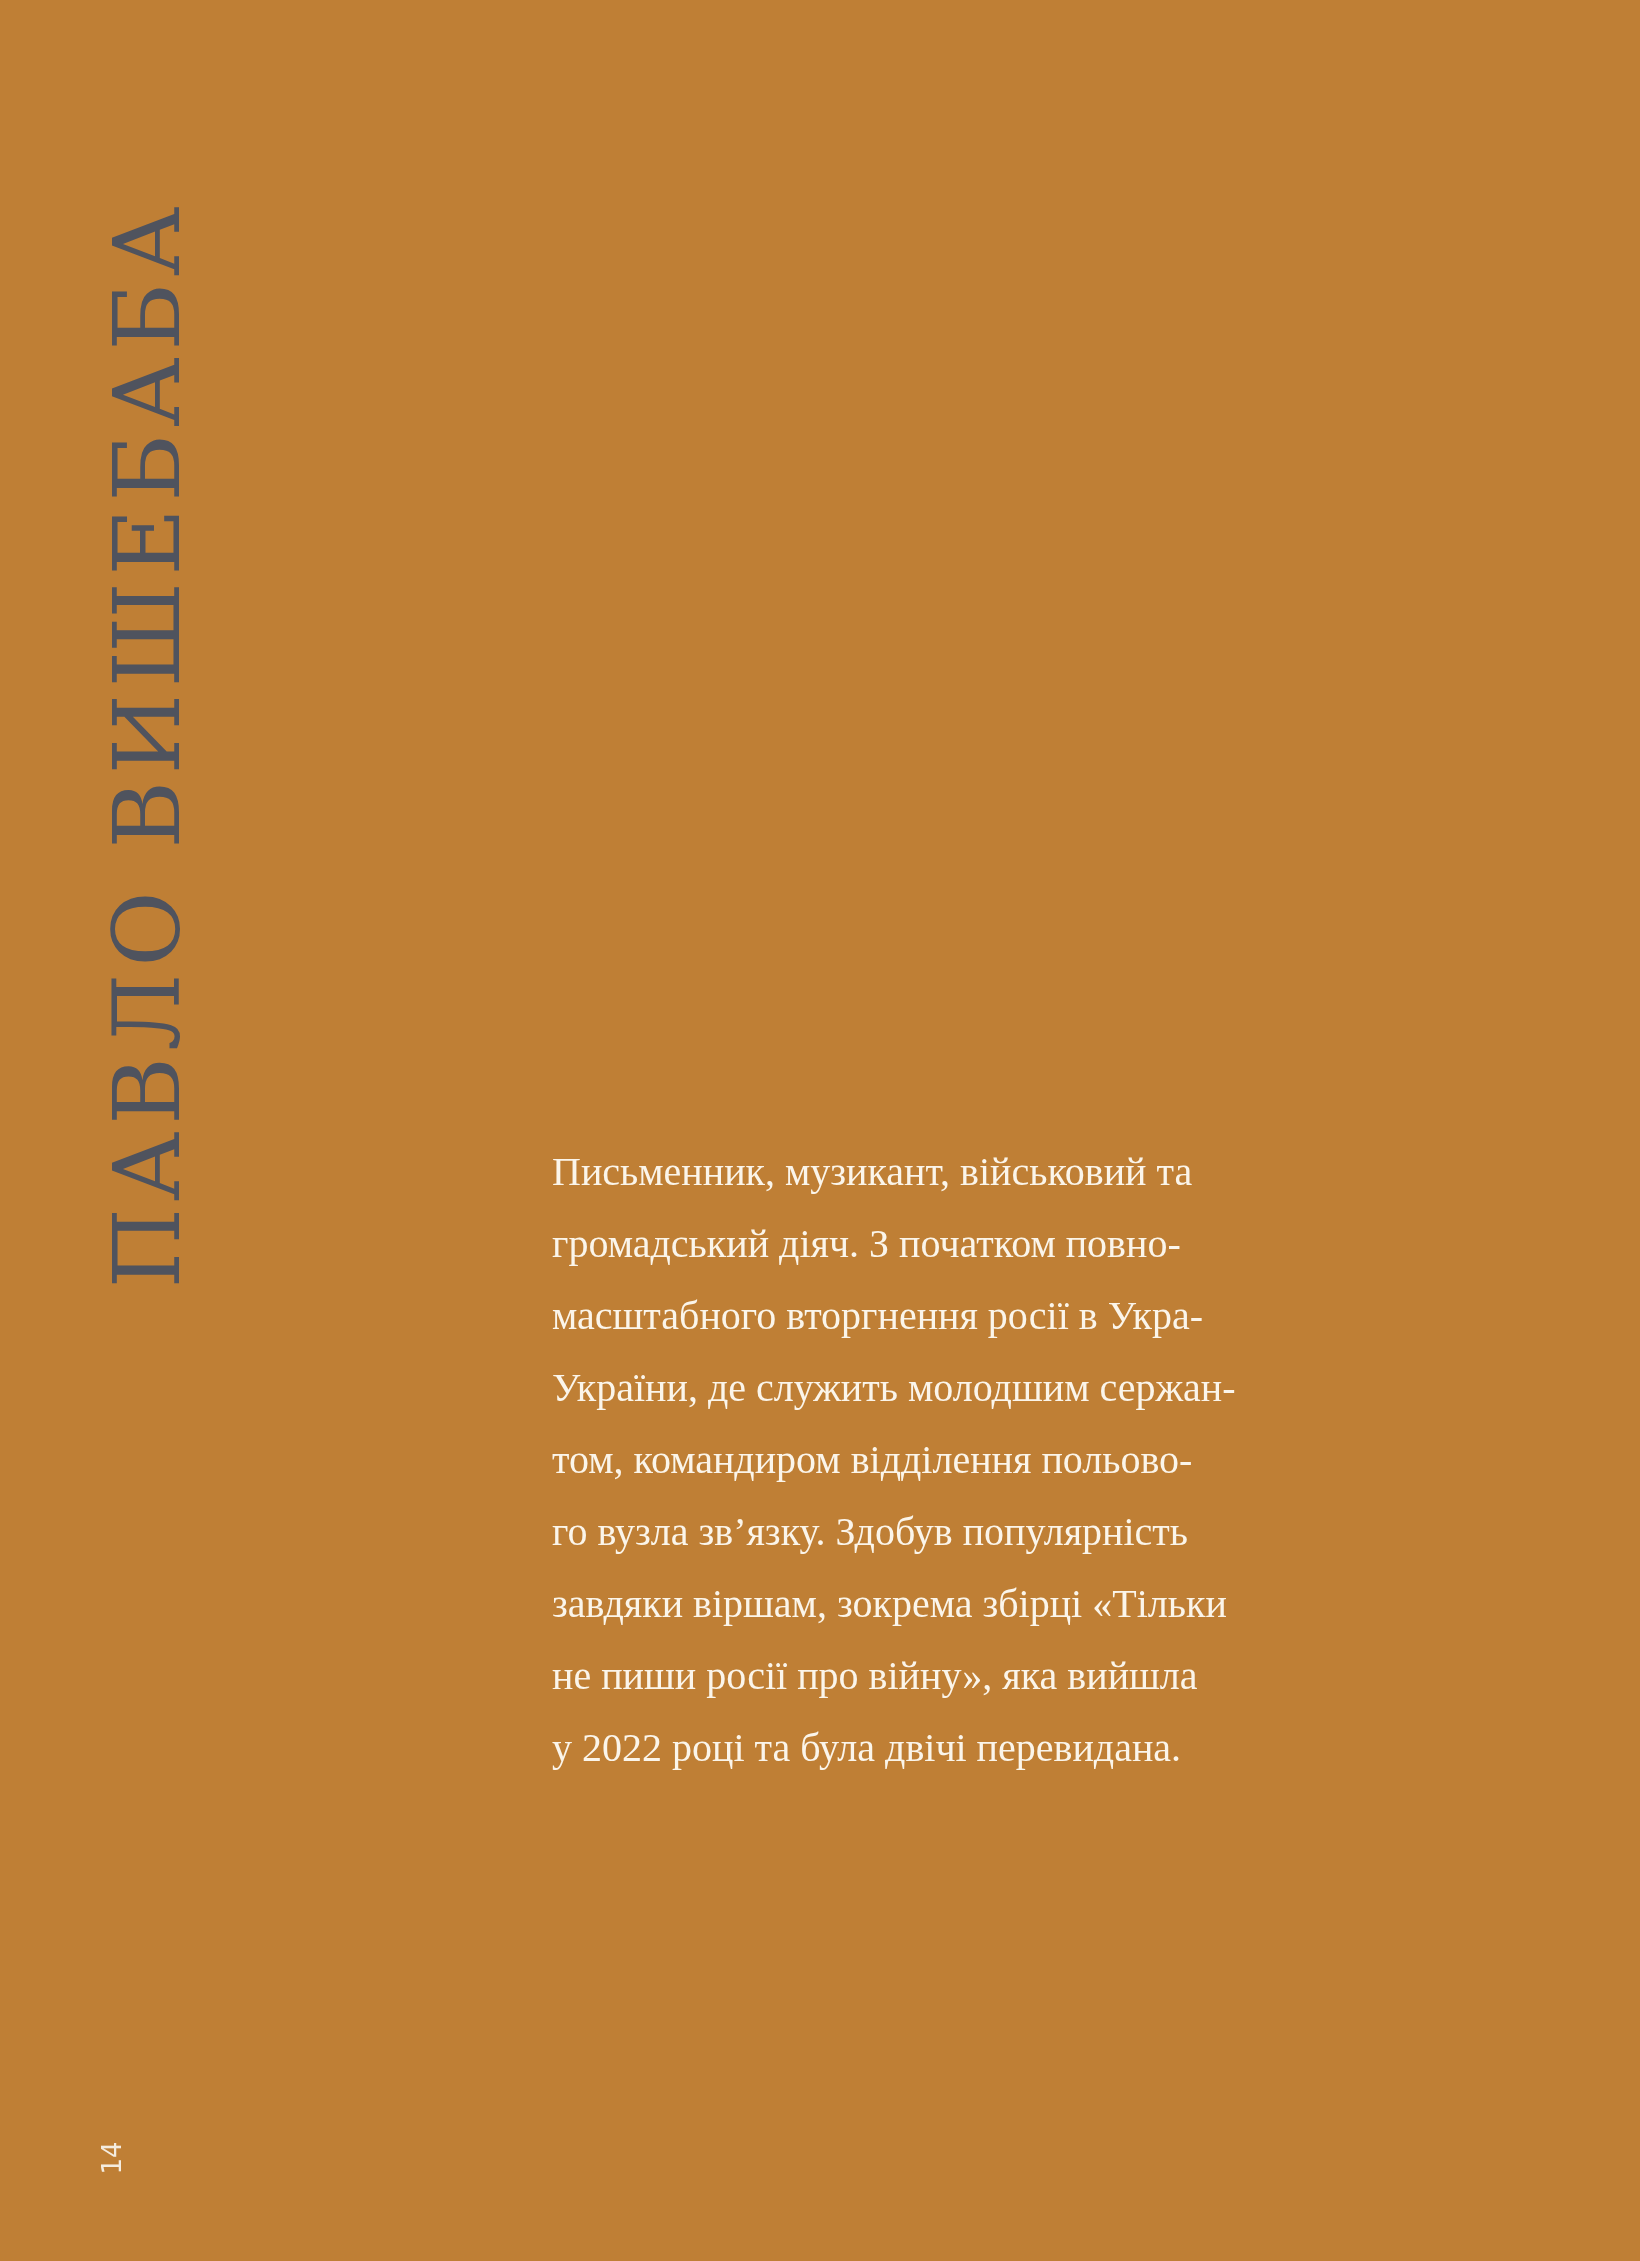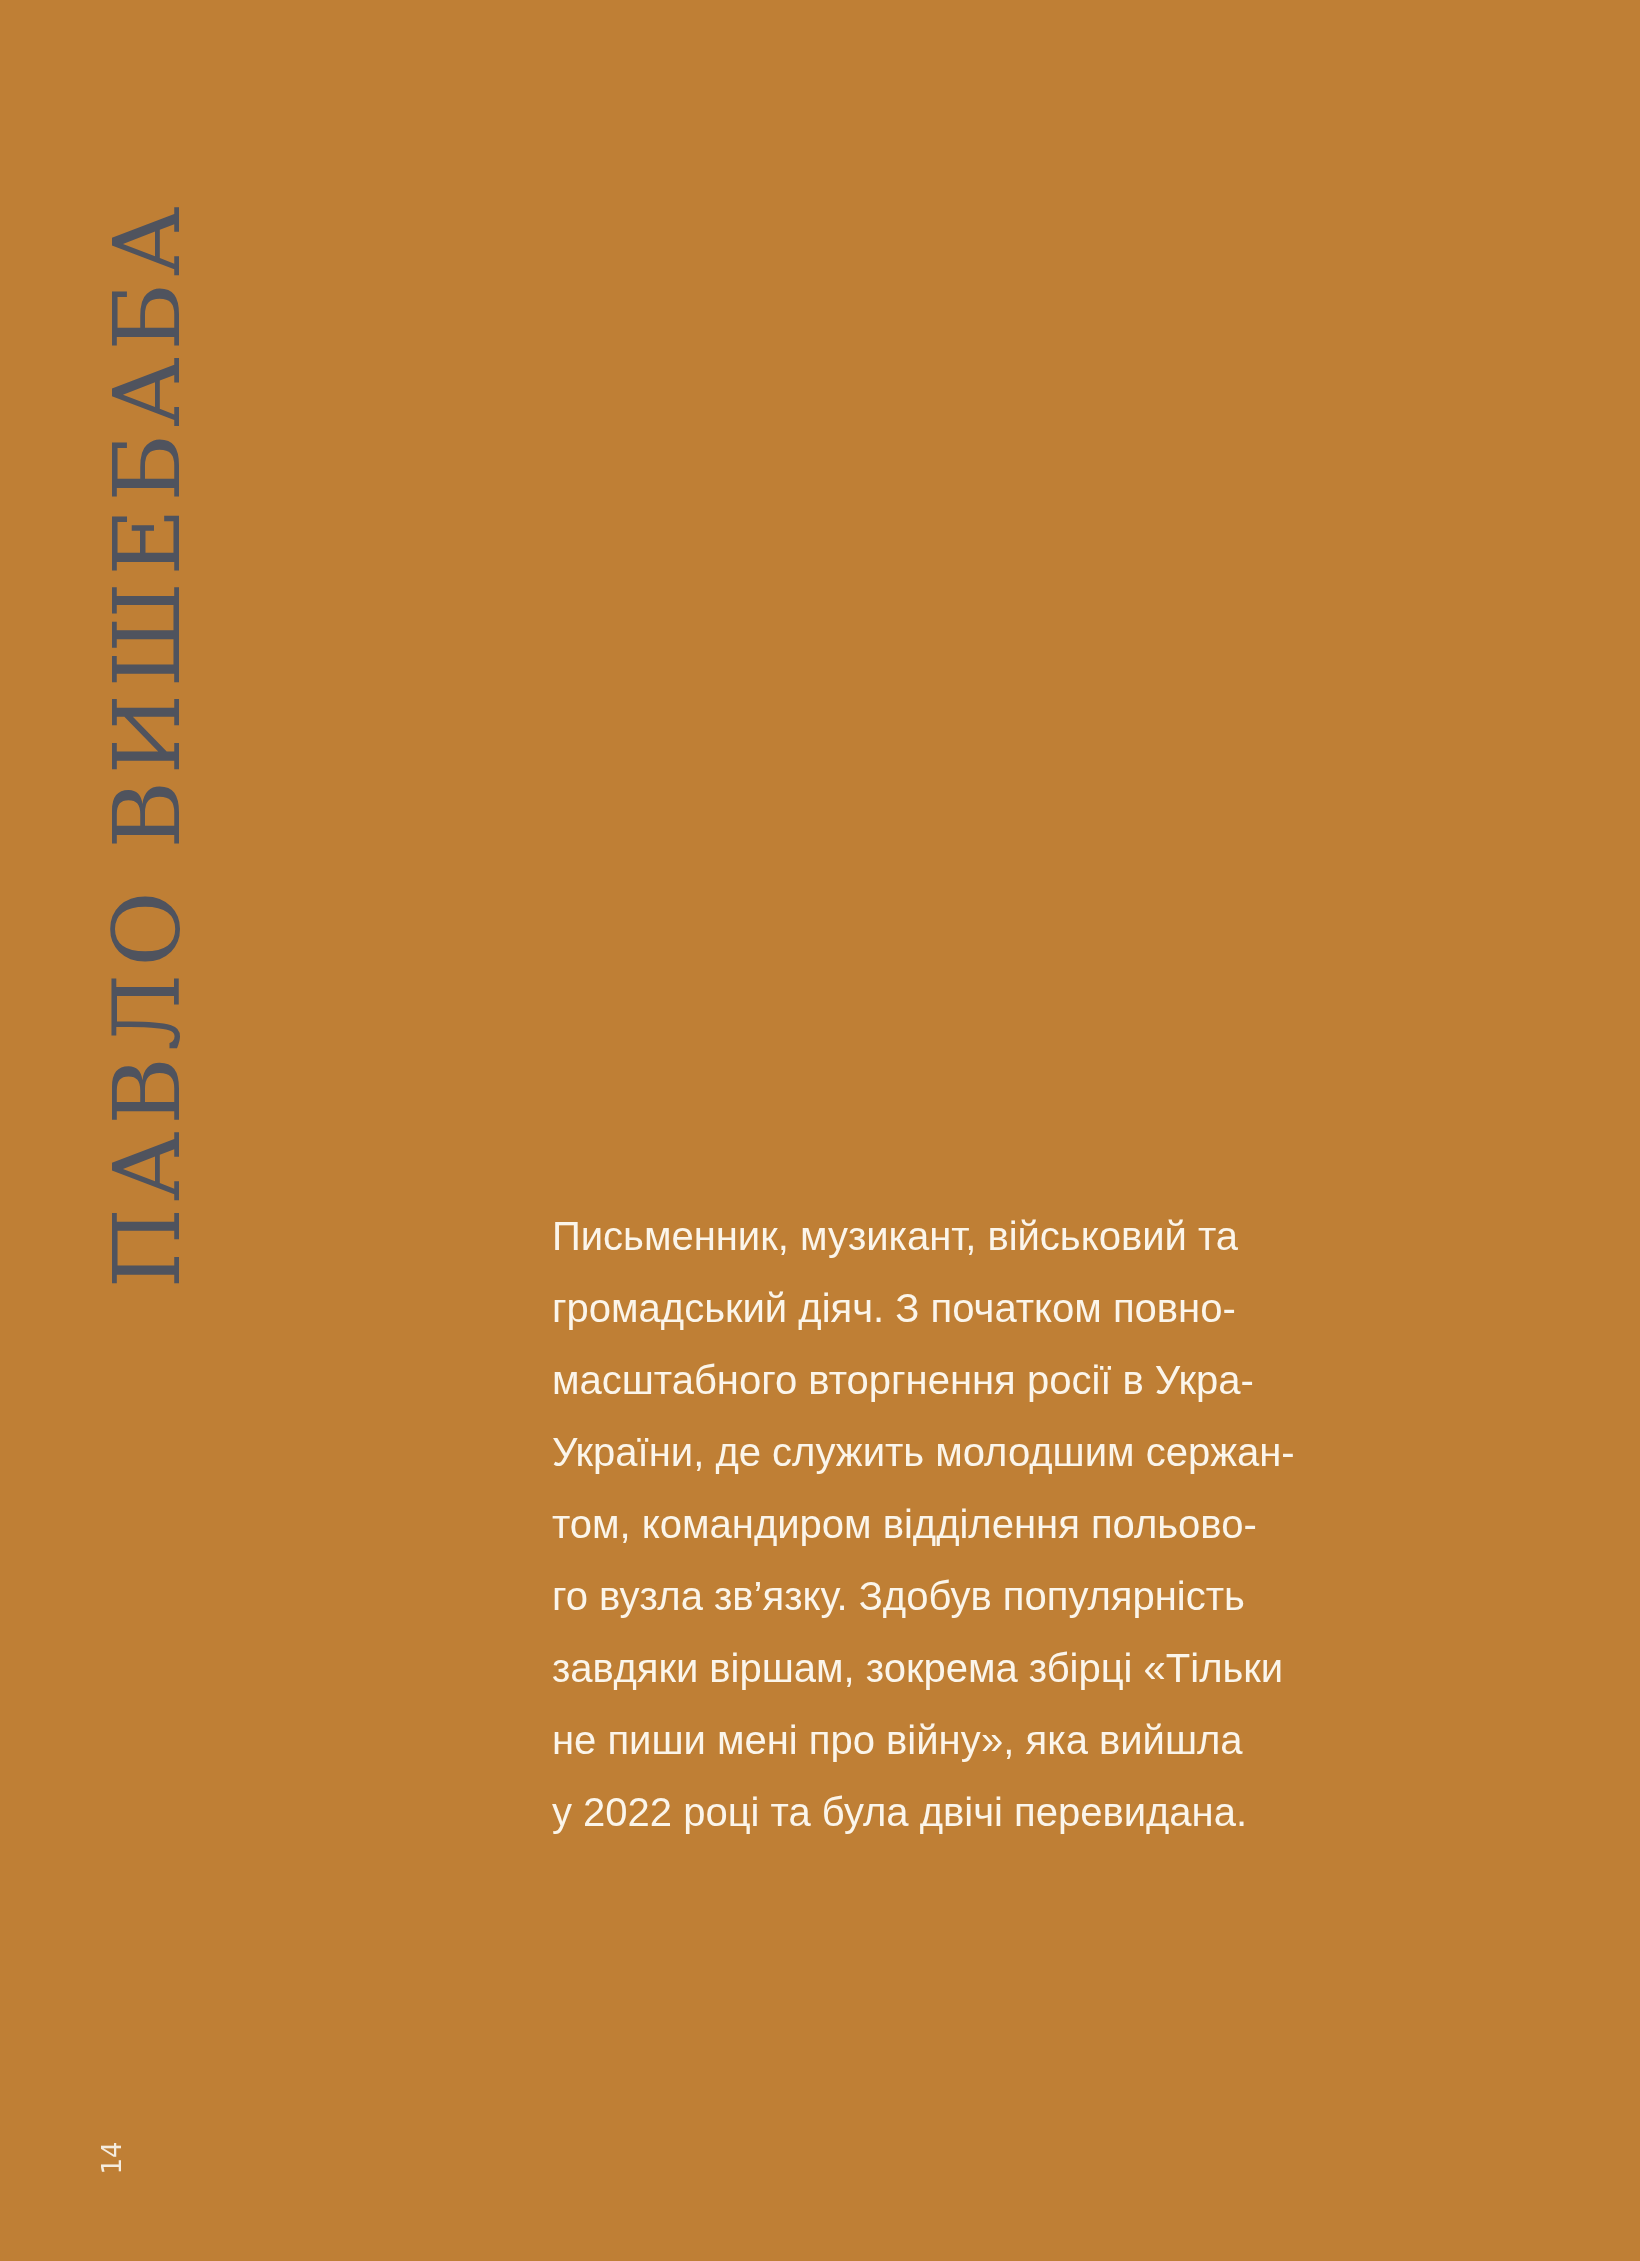--- a/index.html
+++ b/index.html
@@ -40,24 +40,24 @@
     transform: translate(-50%, -50%) rotate(-90deg);
     white-space: nowrap;
     font-family: "DejaVu Sans", sans-serif;
     font-size: 26px;
     line-height: 1;
     color: #f4ecdf;
   }
   .bio {
     position: absolute;
     left: 552px;
-    top: 1200px;
+    top: 1136px;
     width: 906px;
     margin: 0;
-    font-family: Liberation Sans, sans-serif;
+    font-family: Liberation Serif, serif;
     font-size: 40px;
     line-height: 72px;
     color: #fbf5ea;
   }
   .bio .line {
     display: block;
     white-space: nowrap;
   }
 </style>
 </head>
@@ -68,20 +68,20 @@
   <h1 class="author-title">ПАВЛО ВИШЕБАБА</h1>
 
   <p class="bio">
     <span class="line">Письменник, музикант, військовий та</span>
     <span class="line">громадський діяч. З початком повно-</span>
     <span class="line">масштабного вторгнення росії в Укра-</span>
     <span class="line">України, де служить молодшим сержан-</span>
     <span class="line">том, командиром відділення польово-</span>
     <span class="line">го вузла зв’язку. Здобув популярність</span>
     <span class="line">завдяки віршам, зокрема збірці «Тільки</span>
-    <span class="line">не пиши мені про війну», яка вийшла</span>
+    <span class="line">не пиши росії про війну», яка вийшла</span>
     <span class="line">у 2022 році та була двічі перевидана.</span>
   </p>
 
   <div class="page-number">14</div>
 
 </div>
 
 
 </body></html>

